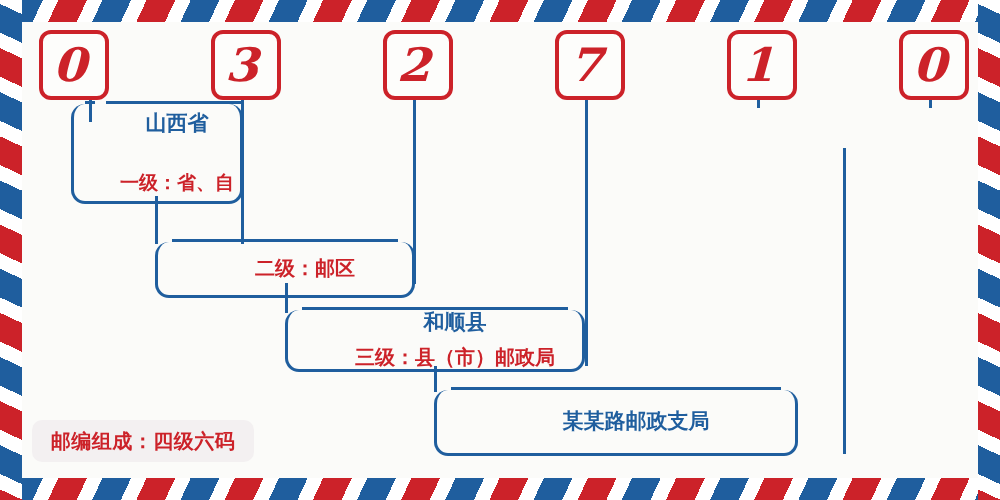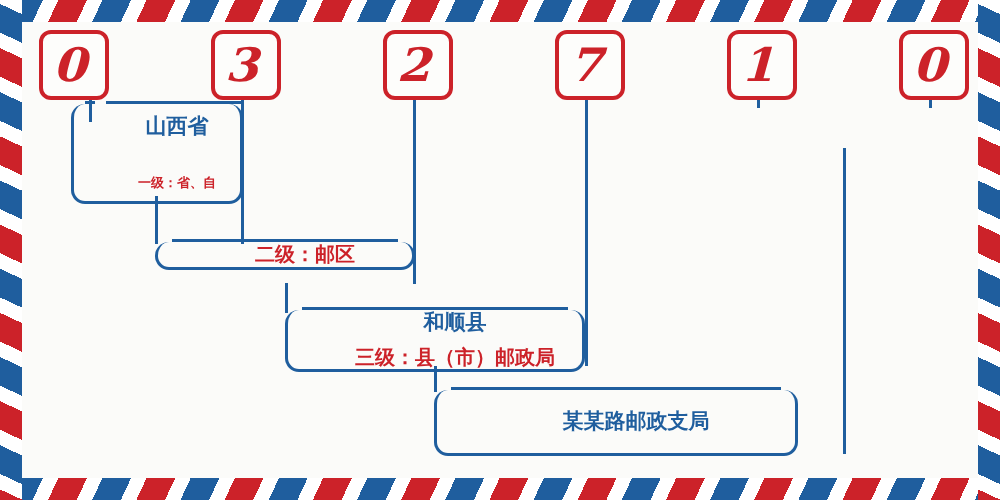--- a/index.html
+++ b/index.html
@@ -136,21 +136,21 @@
     line-height: 1.22;
     white-space: nowrap;
   }
   .box-sub {
     color: var(--c-red);
     font-weight: bold;
     font-size: 20px;
     line-height: 1.22;
     text-align: center;
   }
-  .box-sub.two-line { font-size: 13px; margin-top: 35px; }
+  .box-sub.two-line { font-size: 19px; margin-top: 35px; }
 
   
   .legend-badge {
     position: absolute;
     left: 32px;
     top: 420px;
     width: 222px;
     height: 42px;
     background: #f3f0f1;
     border-radius: 10px;
@@ -217,38 +217,41 @@
     <span class="digit-glyph">0</span>
   </div>
 
   <div class="info-box" style="left:71px; top:104px; width:172px; height:100px; border-top:none;">
     <div class="cap" style="left:11px; width:10px;"></div>
     <div class="cap" style="left:32px; right:-3px;"></div>
     <div class="box-title">山西省</div>
     <div class="box-sub two-line">一级：省、自</div>
   </div>
 
-  <div class="info-box" style="left:155px; top:242px; width:260px; height:28px; border-top:none;">
+  <div class="info-box" style="left:155px; top:242px; width:260px; height:56px; border-top:none;">
     <div class="cap" style="left:-3px; width:0px;"></div>
     <div class="cap" style="left:14px; right:14px;"></div>
     <div class="box-sub">二级：邮区</div>
   </div>
 
   <div class="info-box" style="left:285px; top:310px; width:300px; height:62px; border-top:none;justify-content:space-between;">
     <div class="cap" style="left:14px; right:14px;"></div>
     <div class="box-title">和顺县</div>
     <div class="box-sub">三级：县（市）邮政局</div>
   </div>
 
   <div class="info-box" style="left:434px; top:390px; width:364px; height:66px; border-top:none;">
     <div class="cap" style="left:14px; right:14px;"></div>
     <div class="box-title">某某路邮政支局</div>
   </div>
 
 
+  <div class="legend-badge" style="background: rgb(243, 240, 241);">
+    <span>邮编组成：四级六码</span>
+  </div>
 
   <div class="airmail-border">
     <div class="airmail-edge top">
         <div class="stripes-h"></div>
       </div>
     <div class="airmail-edge bottom">
         <div class="stripes-h"></div>
       </div>
     <div class="airmail-edge left">
         <div class="stripes-v"></div>

